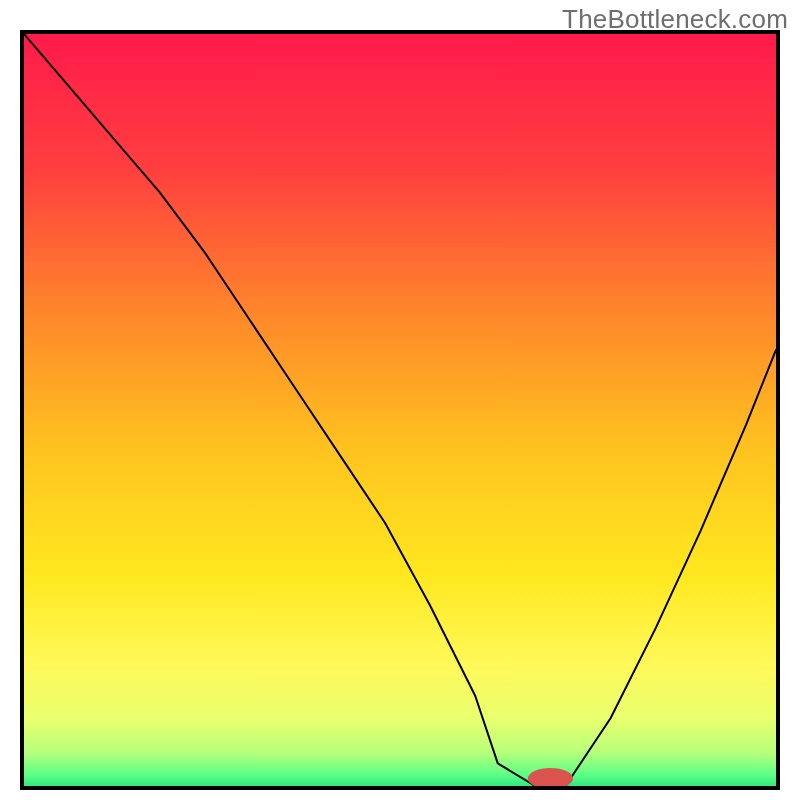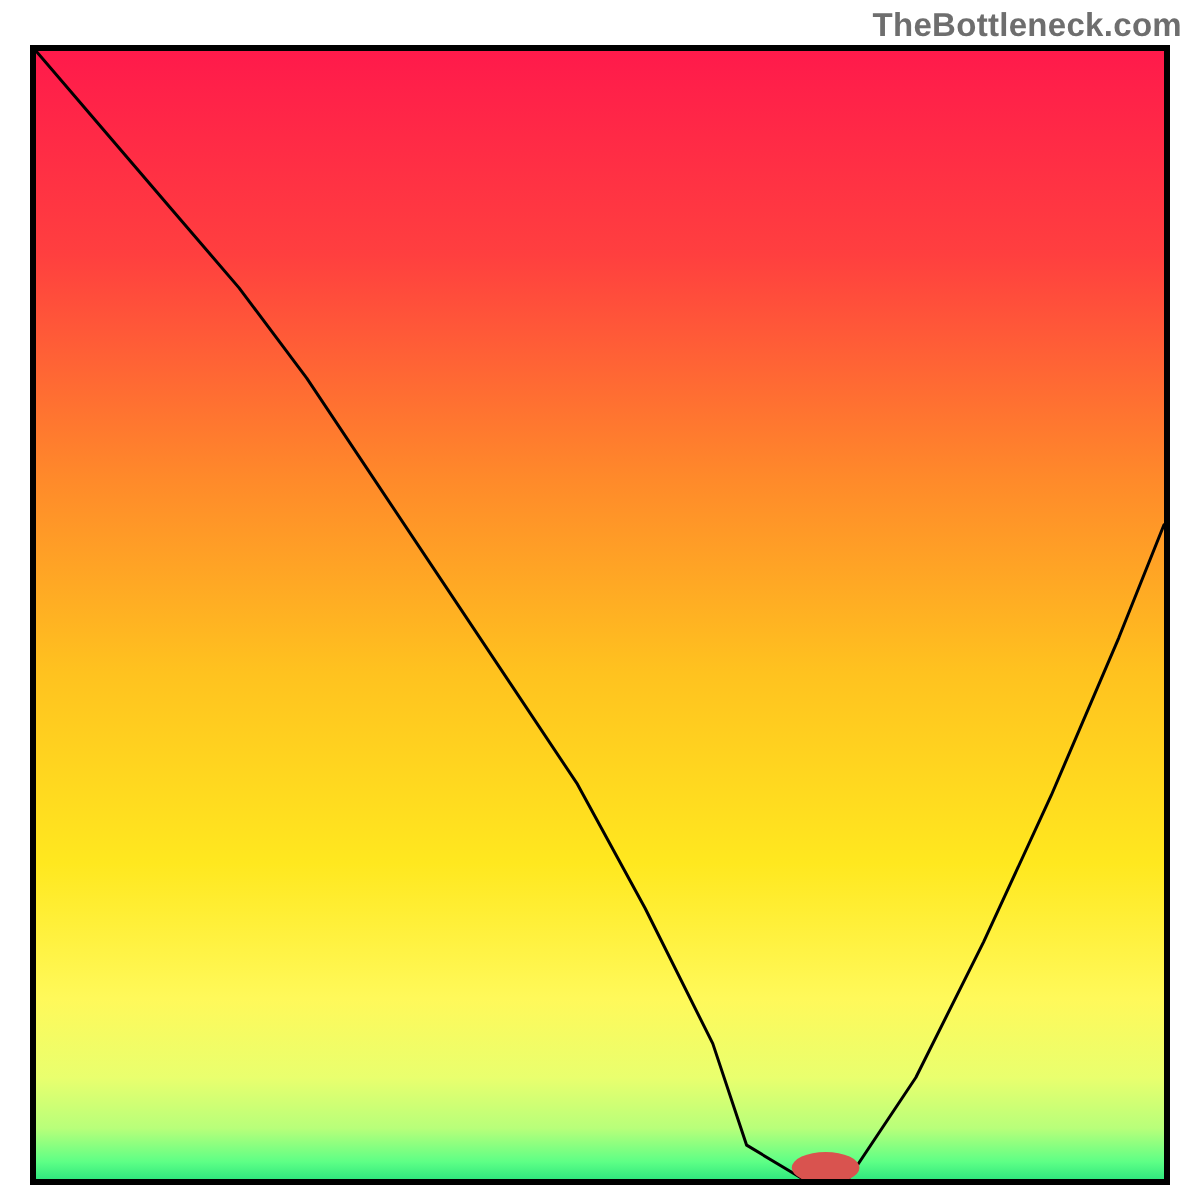--- a/index.html
+++ b/index.html
@@ -12,22 +12,22 @@
   }
   .stage {
     position: relative;
     width: 800px;
     height: 800px;
   }
   .watermark {
     position: absolute;
     top: 4px;
     right: 12px;
-    font-size: 22px;
-    font-weight: 700;
+    font-size: 26px;
+    font-weight: 400;
     color: #6e6e6e;
     letter-spacing: 0.2px;
     z-index: 20;
   }
   .plot-frame {
     position: absolute;
     left: 20px;
     top: 30px;
     width: 760px;
     height: 760px;

